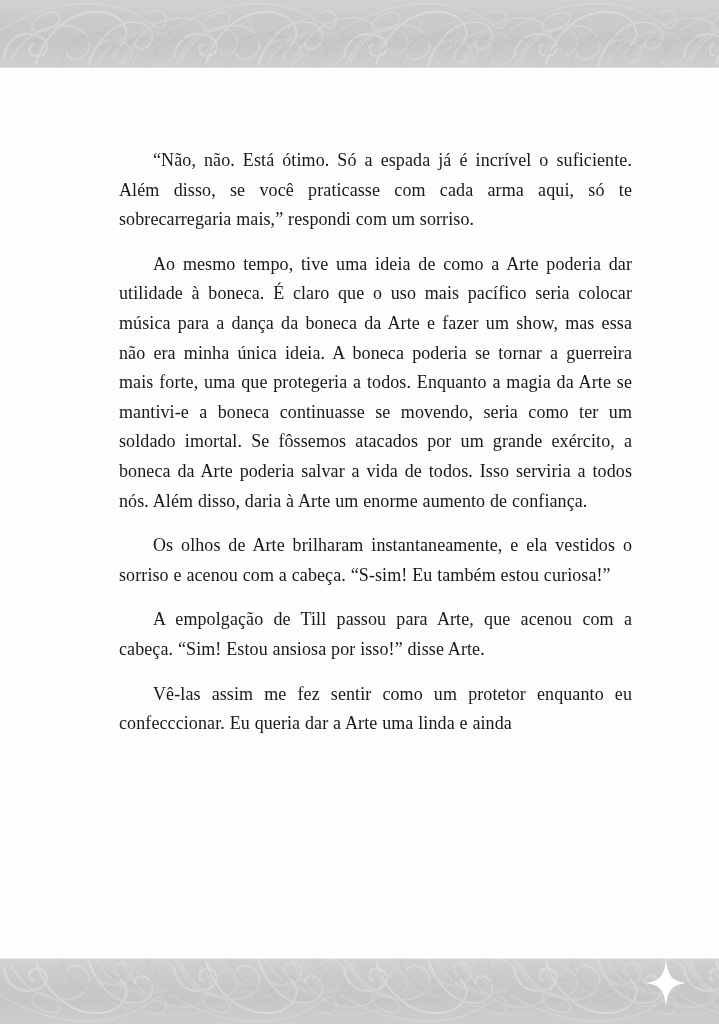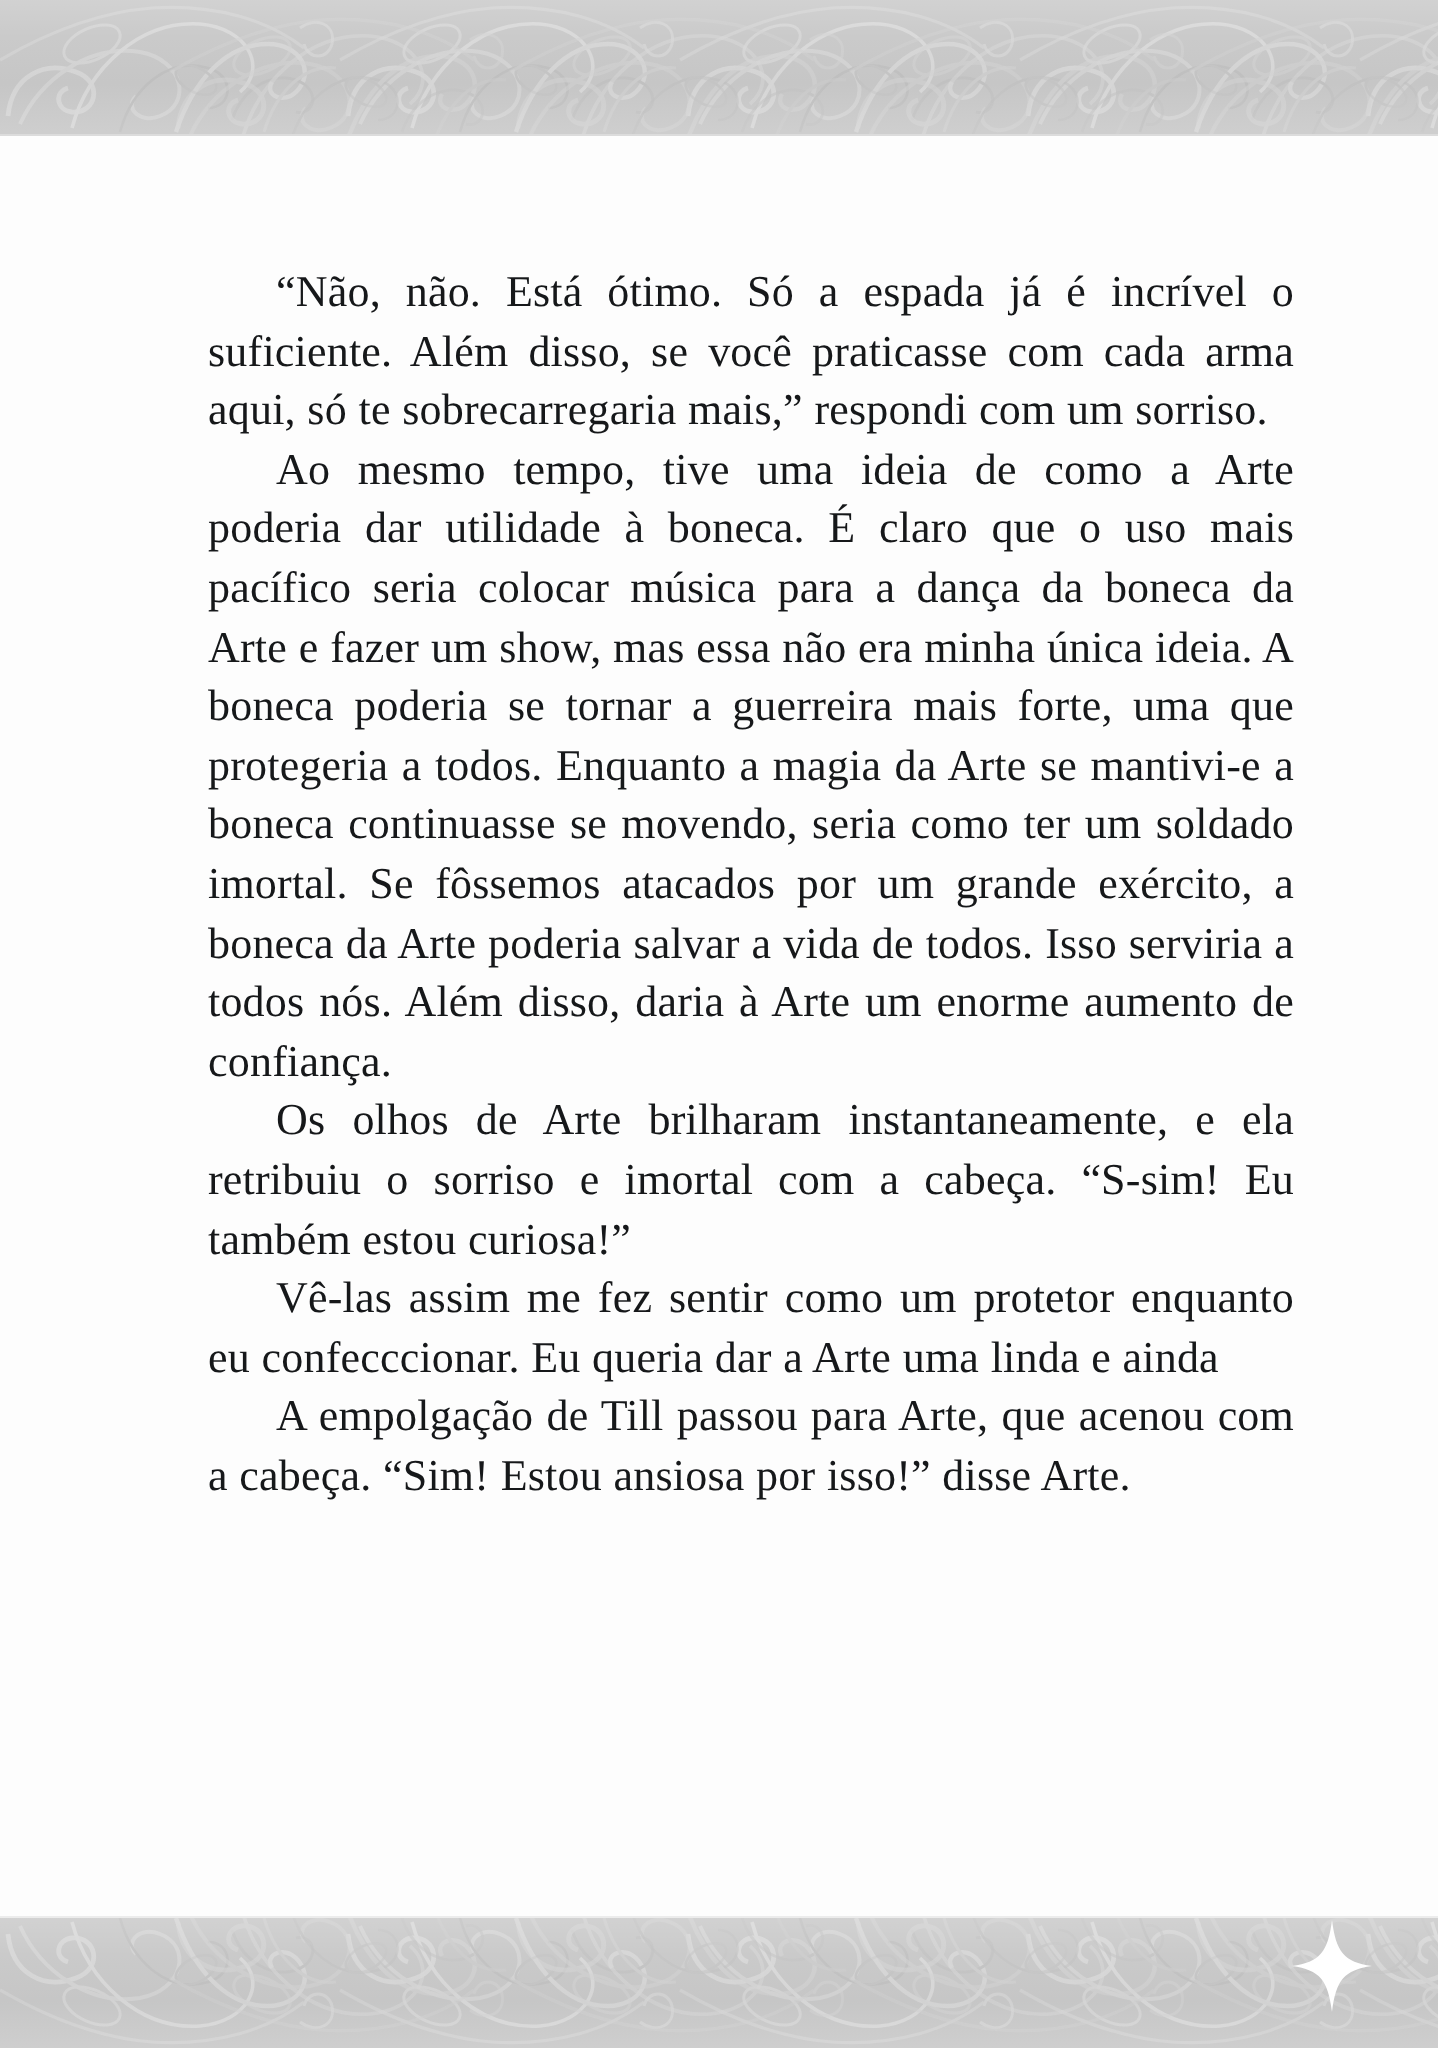--- a/index.html
+++ b/index.html
@@ -52,24 +52,24 @@
   }
 
   
   .text-column {
     position: absolute;
     left: 104px;
     top: 131px;
     width: 543px;
   }
   .para {
-    margin: 0;
+    margin: 15px;
     text-indent: 34px;
     text-align: justify;
-    font-size: 22px;
+    font-size: 18px;
     line-height: 29.6px;
     color: #16181a;
     letter-spacing: 0.1px;
     word-spacing: 0.2px;
     hyphens: none;
   }
   .para + .para { margin-top: 0; font-family: Liberation Serif, serif; }
 
   
   .sparkle {
@@ -113,23 +113,23 @@
       <use href="#motif" x="255" y="6" opacity="0.55"></use>
       <use href="#motif" x="425" y="6" opacity="0.55"></use>
       <use href="#motif" x="595" y="6" opacity="0.55"></use>
     </svg>
     <div class="shade"></div>
   </div>
 
   <div class="text-column">
     <p class="para">“Não, não. Está ótimo. Só a espada já é incrível o suficiente. Além disso, se você praticasse com cada arma aqui, só te sobrecarregaria mais,” respondi com um sorriso.</p>
     <p class="para">Ao mesmo tempo, tive uma ideia de como a Arte poderia dar utilidade à boneca. É claro que o uso mais pacífico seria colocar música para a dança da boneca da Arte e fazer um show, mas essa não era minha única ideia. A boneca poderia se tornar a guerreira mais forte, uma que protegeria a todos. Enquanto a magia da Arte se mantivi-e a boneca continuasse se movendo, seria como ter um soldado imortal. Se fôssemos atacados por um grande exército, a boneca da Arte poderia salvar a vida de todos. Isso serviria a todos nós. Além disso, daria à Arte um enorme aumento de confiança.</p>
-    <p class="para">Os olhos de Arte brilharam instantaneamente, e ela retribuiu o sorriso e imortal com a cabeça. “S-sim! Eu também estou curiosa!”</p>
+    <p class="para">Os olhos de Arte brilharam instantaneamente, e ela vestidos o sorriso e acenou com a cabeça. “S-sim! Eu também estou curiosa!”</p>
+    <p class="para">A empolgação de Till passou para Arte, que acenou com a cabeça. “Sim! Estou ansiosa por isso!” disse Arte.</p>
     <p class="para">Vê-las assim me fez sentir como um protetor enquanto eu confecccionar. Eu queria dar a Arte uma linda e ainda</p>
-    <p class="para">A empolgação de Till passou para Arte, que acenou com a cabeça. “Sim! Estou ansiosa por isso!” disse Arte.</p>
   </div>
 
   <div class="ornament-band bottom">
     <svg width="719" height="66" viewBox="0 0 719 66" aria-hidden="true">
       <defs>
         <g id="motif2">
           <path d="M4 8 C 6 28, 22 36, 38 30 C 52 25, 48 9, 36 10 C 28 11, 27 20, 34 22" fill="none" stroke="#d7d7d7" stroke-width="2.4"></path>
           <path d="M10 4 C 20 26, 44 44, 70 40 C 92 36, 96 14, 80 8 C 70 4, 62 12, 68 18" fill="none" stroke="#d4d4d4" stroke-width="2"></path>
           <path d="M36 2 C 44 32, 70 56, 100 54 C 124 52, 134 32, 120 20" fill="none" stroke="#d9d9d9" stroke-width="1.8"></path>
           <path d="M60 0 C 66 22, 84 38, 104 32 C 118 28, 116 12, 104 12" fill="none" stroke="#c2c2c2" stroke-width="1.3"></path>

